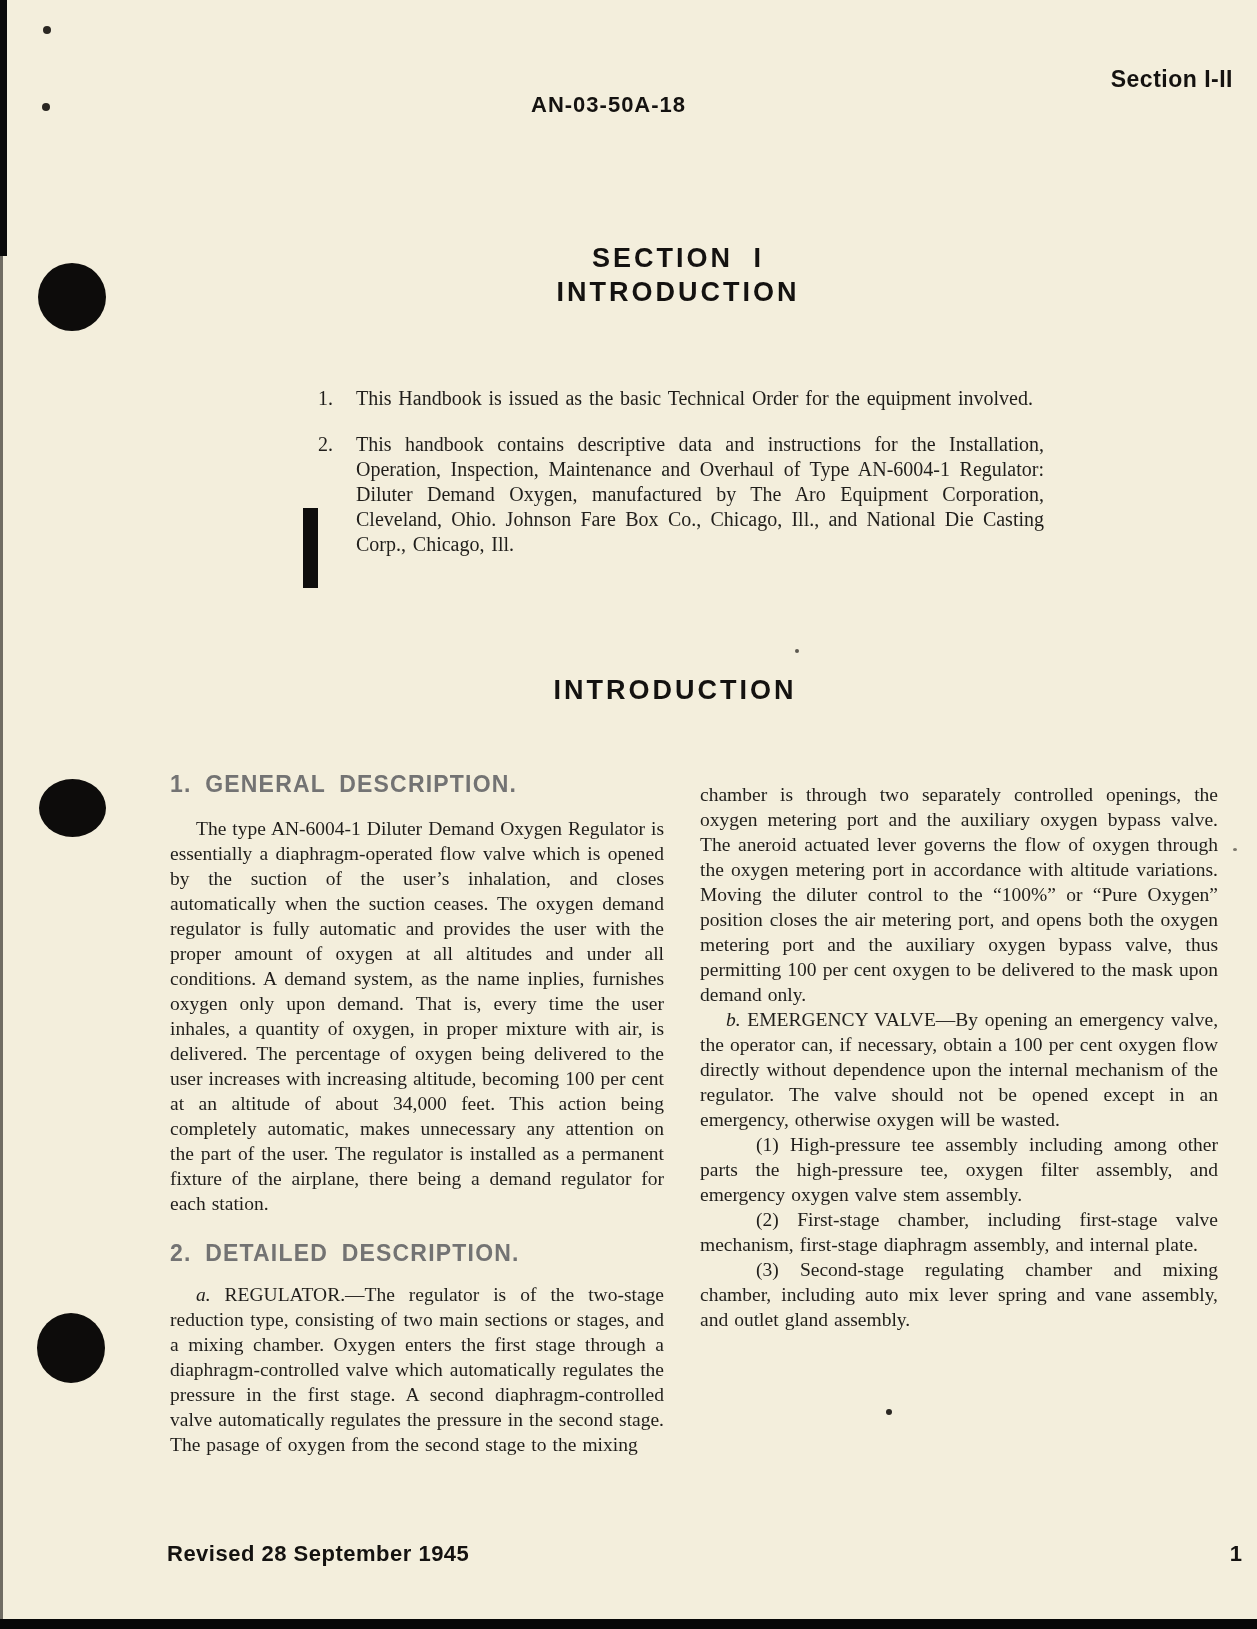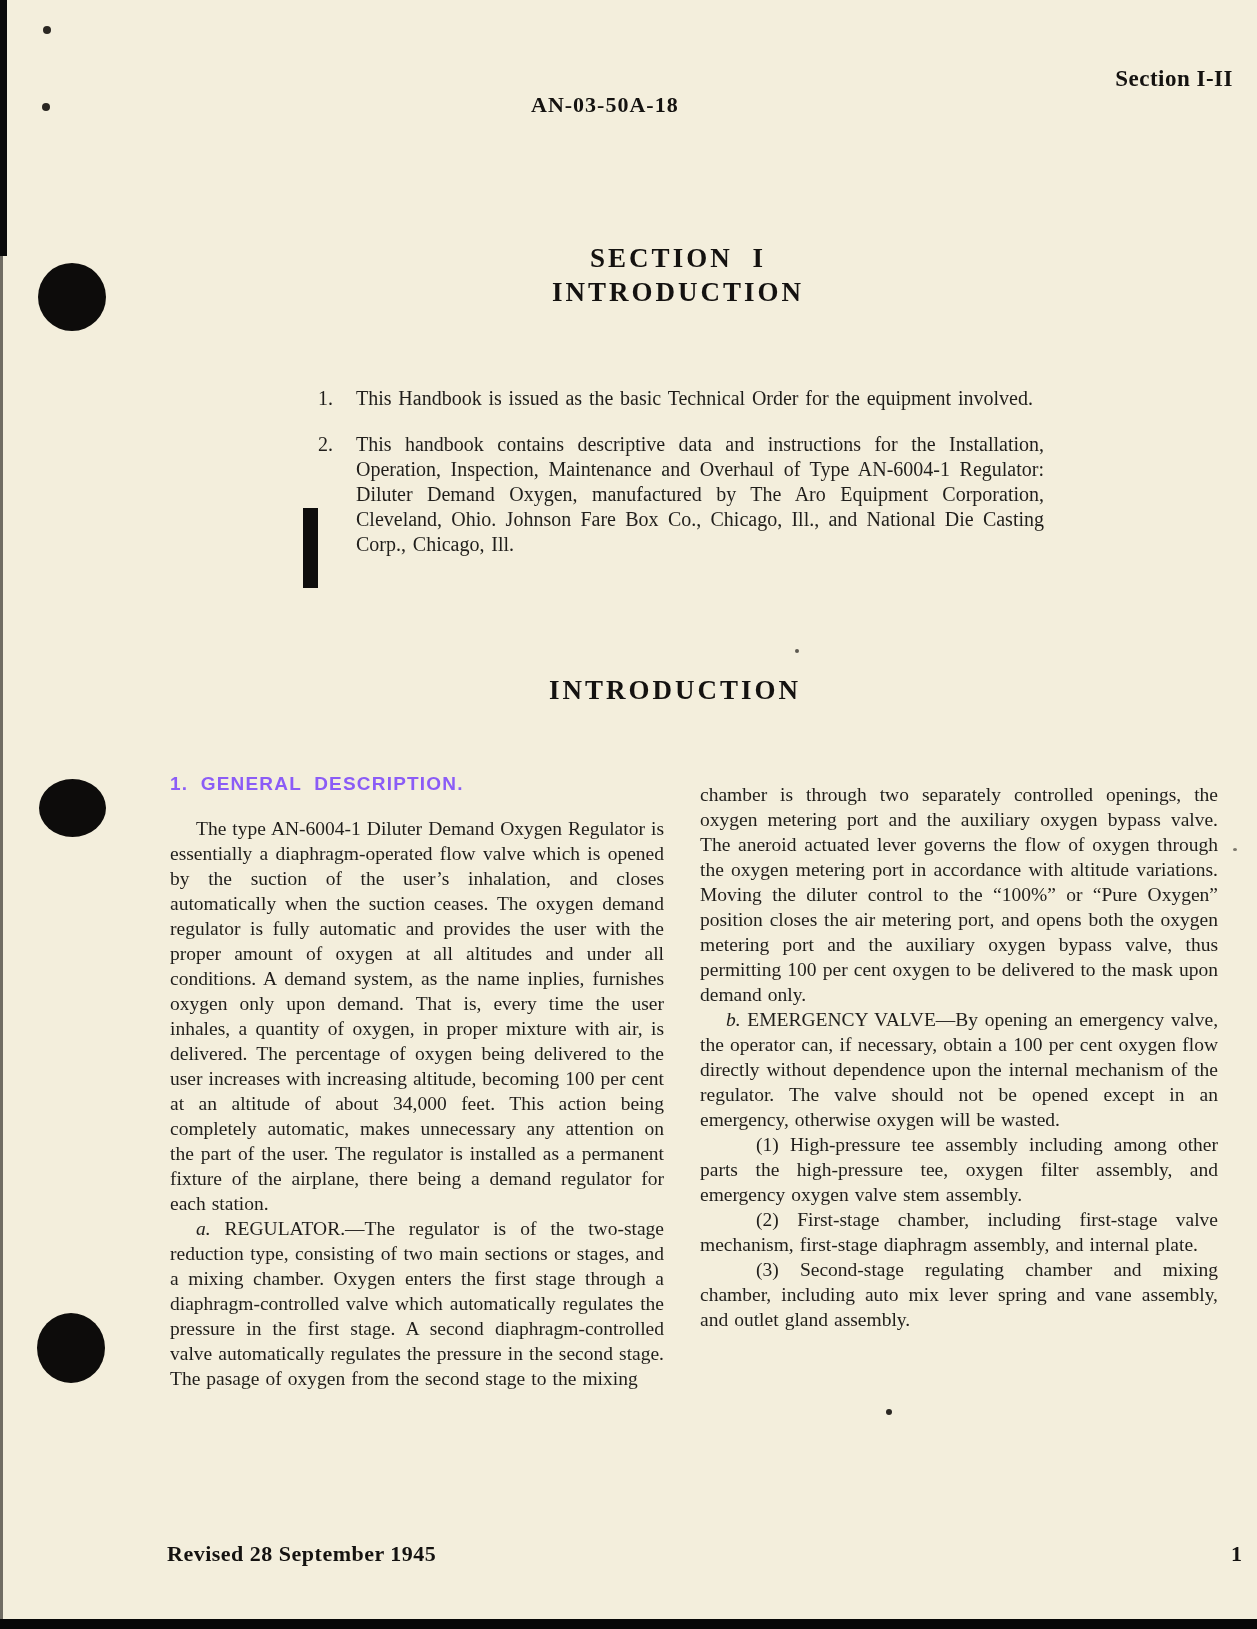--- a/index.html
+++ b/index.html
@@ -22,41 +22,41 @@
   .hole-3{left:37px;top:1313px;width:68px;height:70px;}
   .speck{position:absolute;background:#2a2722;border-radius:50%;}
   .speck-1{left:43px;top:26px;width:8px;height:8px;}
   .speck-2{left:42px;top:103px;width:8px;height:8px;}
   .speck-3{left:795px;top:649px;width:4px;height:4px;opacity:.75;}
   .speck-4{left:886px;top:1409px;width:6px;height:6px;}
   .speck-5{left:1233px;top:848px;width:4px;height:3px;opacity:.6;}
   .revision-bar{position:absolute;left:303px;top:508px;width:15px;height:80px;background:#0e0d0c;}
 
   
-  .sans{font-family:Liberation Serif, serif;font-weight:bold;color:#141210;}
+  .sans{font-family:Liberation Sans, sans-serif;font-weight:bold;color:#141210;}
   .doc-number{position:absolute;left:531px;top:92px;width:301px;text-align:left;font-size:22px;letter-spacing:1px;}
   .section-ref{position:absolute;right:24px;top:66px;font-size:23px;letter-spacing:.5px;}
 
   .section-head{position:absolute;text-align:center;}
   .section-head .t{font-size:27px;line-height:34px;letter-spacing:3px;word-spacing:10px;}
   .head-1{left:428px;top:241px;width:500px;}
   .head-2{left:425px;top:673px;width:500px;}
 
   
   .intro{position:absolute;left:318px;top:386px;width:726px;font-size:20px;line-height:25px;}
   .intro-item{display:flex;margin-bottom:21px;}
   .intro-item .num{width:38px;flex:0 0 38px;}
   .intro-item .txt{flex:1;text-align:justify;word-spacing:.09em;}
 
   
   .col{position:absolute;font-size:19.5px;line-height:25px;}
   .col-left{left:170px;top:772px;width:494px;}
   .col-right{left:700px;top:782px;width:518px;}
-  .col-heading{font-family:"Liberation Sans", sans-serif;font-weight:bold;color:#8b5cf6;
-    font-size:19px;line-height:24px;letter-spacing:1.2px;word-spacing:6px;margin:0 0 20px 0;}
+  .col-heading{font-family:"Liberation Sans", sans-serif;font-weight:bold;color:#737373;
+    font-size:23px;line-height:24px;letter-spacing:1.2px;word-spacing:6px;margin:0 0 20px 0;}
   .col-heading.second{margin-top:25px;margin-bottom:17px;}
   .para{text-align:justify;word-spacing:.06em;margin:0;}
   .para.indent{text-indent:26px;}
   .para.sub{text-indent:56px;}
   .para + .para{}
   .lead{font-style:italic;}
   .lead::after{content:"\00a0";}
 
   
   .footer-revised{position:absolute;left:167px;top:1541px;font-size:22px;letter-spacing:.5px;}
@@ -99,20 +99,21 @@
     </div>
   </div>
 
   <div class="section-head head-2">
     <div class="sans t">INTRODUCTION</div>
   </div>
 
   <div class="col col-left">
     <h3 class="col-heading">1. GENERAL DESCRIPTION.</h3>
     <p class="para indent">The type AN-6004-1 Diluter Demand Oxygen Regulator is essentially a diaphragm-operated flow valve which is opened by the suction of the user’s inhalation, and closes automatically when the suction ceases. The oxygen demand regulator is fully automatic and provides the user with the proper amount of oxygen at all altitudes and under all conditions. A demand system, as the name inplies, furnishes oxygen only upon demand. That is, every time the user inhales, a quantity of oxygen, in proper mixture with air, is delivered. The percentage of oxygen being delivered to the user increases with increasing altitude, becoming 100 per cent at an altitude of about 34,000 feet. This action being completely automatic, makes unnecessary any attention on the part of the user. The regulator is installed as a permanent fixture of the airplane, there being a demand regulator for each station.</p>
+    <h3 class="col-heading second">2. DETAILED DESCRIPTION.</h3>
     <p class="para indent"><span class="lead">a.</span><span>REGULATOR.—The regulator is of the two-stage reduction type, consisting of two main sections or stages, and a mixing chamber. Oxygen enters the first stage through a diaphragm-controlled valve which automatically regulates the pressure in the first stage. A second diaphragm-controlled valve automatically regulates the pressure in the second stage. The pasage of oxygen from the second stage to the mixing</span></p>
   </div>
 
   <div class="col col-right">
     <p class="para">chamber is through two separately controlled openings, the oxygen metering port and the auxiliary oxygen bypass valve. The aneroid actuated lever governs the flow of oxygen through the oxygen metering port in accordance with altitude variations. Moving the diluter control to the “100%” or “Pure Oxygen” position closes the air metering port, and opens both the oxygen metering port and the auxiliary oxygen bypass valve, thus permitting 100 per cent oxygen to be delivered to the mask upon demand only.</p>
     <p class="para indent"><span class="lead">b.</span><span>EMERGENCY VALVE—By opening an emergency valve, the operator can, if necessary, obtain a 100 per cent oxygen flow directly without dependence upon the internal mechanism of the regulator. The valve should not be opened except in an emergency, otherwise oxygen will be wasted.</span></p>
     <p class="para sub"><span>(1)</span>&nbsp;<span>High-pressure tee assembly including among other parts the high-pressure tee, oxygen filter assembly, and emergency oxygen valve stem assembly.</span></p>
     <p class="para sub"><span>(2)</span>&nbsp;<span>First-stage chamber, including first-stage valve mechanism, first-stage diaphragm assembly, and internal plate.</span></p>
     <p class="para sub"><span>(3)</span>&nbsp;<span>Second-stage regulating chamber and mixing chamber, including auto mix lever spring and vane assembly, and outlet gland assembly.</span></p>
   </div>

